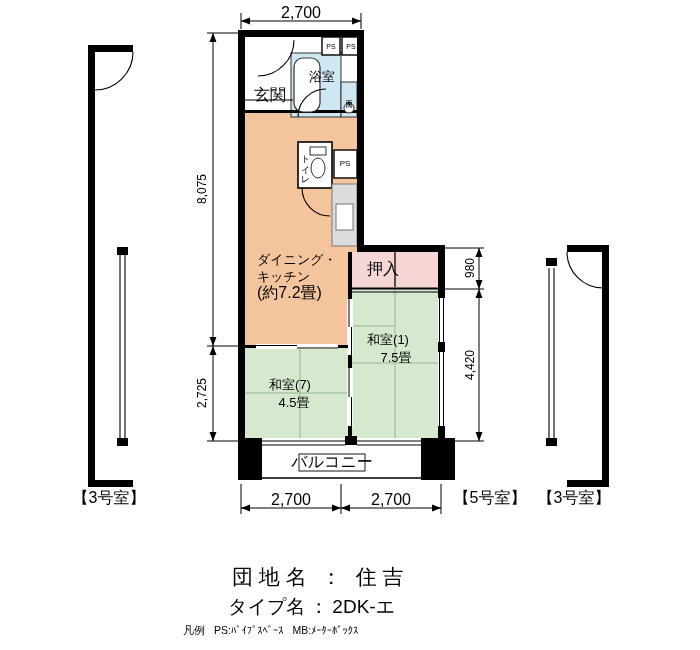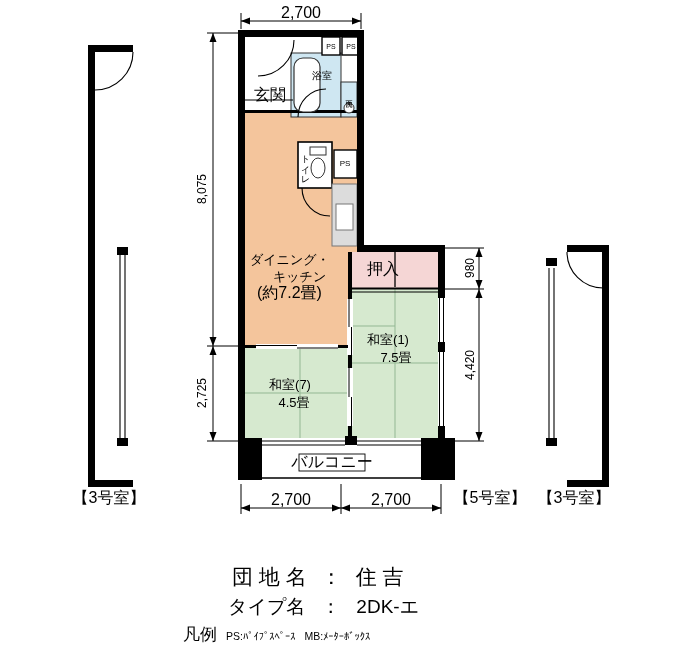--- a/index.html
+++ b/index.html
@@ -5,27 +5,27 @@
   html,body{margin:0;padding:0;background:#fff;}
   #canvas{
     position:relative;width:700px;height:650px;background:#ffffff;
     font-family:"Liberation Sans","DejaVu Sans",sans-serif;color:#000;overflow:hidden;
   }
   #plan-svg{position:absolute;left:0;top:0;}
   .lbl{position:absolute;transform:translate(-50%,-50%);white-space:nowrap;font-size:12px;line-height:1;}
   .lbl-left{position:absolute;transform:translateY(-50%);white-space:nowrap;font-size:13px;line-height:1;}
   .dim-v{position:absolute;transform:translate(-50%,-50%) rotate(-90deg);white-space:nowrap;font-size:12px;line-height:1;}
   .vtext{position:absolute;transform:translate(-50%,-50%);writing-mode:vertical-rl;text-orientation:upright;line-height:1;white-space:nowrap;}
-  .f7{font-size:7px;} .f8{font-size:8px;} .f9{font-size:9px;} .f10{font-size:10px;} .f12{font-size:16px;} .f13{font-size:13px;}
+  .f7{font-size:7px;} .f8{font-size:8px;} .f9{font-size:9px;} .f10{font-size:13px;} .f12{font-size:16px;} .f13{font-size:13px;}
   .note{position:absolute;font-size:13px;line-height:1;white-space:nowrap;}
   .title-row{position:absolute;display:flex;align-items:baseline;font-weight:normal;white-space:nowrap;}
   #title-danchi{left:232px;top:563px;font-size:21px;gap:14px;}
-  #title-type{left:228px;top:594px;font-size:19px;gap:16px;}
+  #title-type{left:228px;top:594px;font-size:19px;gap:4px;}
   #legend-row{left:183px;top:623px;font-weight:normal;gap:9px;align-items:baseline;}
-  #legend-row .legend-title{font-size:17px;}
+  #legend-row .legend-title{font-size:11px;}
   #legend-row .legend-item{font-size:10.5px;}
 </style>
 </head>
 <body>
 
 <div id="canvas">
 
   <svg id="plan-svg" width="700" height="650" viewBox="0 0 700 650">
 
     <g>
@@ -171,22 +171,22 @@
     </g>
   </svg>
 
   <span class="lbl f12" style="left:270px;top:95px;">玄関</span>
   <span class="lbl f10" style="left:322px;top:76px;">浴室</span>
   <span class="vtext f7" style="left:349px;top:95px;">洗面</span>
   <span class="lbl f7" style="left:331px;top:46px;">PS</span>
   <span class="lbl f7" style="left:351px;top:46px;">PS</span>
   <span class="vtext f9" style="left:305px;top:164px;">トイレ</span>
   <span class="lbl f8" style="left:345px;top:164px;">PS</span>
-  <span class="lbl-left f13" style="left:250px;top:259px;">ダイニング・</span>
-  <span class="lbl-left f13" style="left:257px;top:276px;margin-left:16px;">キッチン</span>
+  <span class="lbl-left f13" style="left:257px;top:259px;">ダイニング・</span>
+  <span class="lbl-left f13" style="left:257px;top:276px;">キッチン</span>
   <span class="lbl-left f12" style="left:257px;top:293px;">(約7.2畳)</span>
   <span class="lbl f12" style="left:383px;top:269px;">押入</span>
   <span class="lbl f13" style="left:388px;top:339px;">和室(1)</span>
   <span class="lbl f13" style="left:396px;top:357px;">7.5畳</span>
   <span class="lbl f13" style="left:290px;top:384px;">和室(7)</span>
   <span class="lbl f13" style="left:294px;top:402px;">4.5畳</span>
   <span class="lbl f12" style="left:332px;top:462px;">バルコニー</span>
 
   <span class="lbl f12" style="left:301px;top:13px;">2,700</span>
   <span class="dim-v" style="left:202px;top:189px;">8,075</span>

